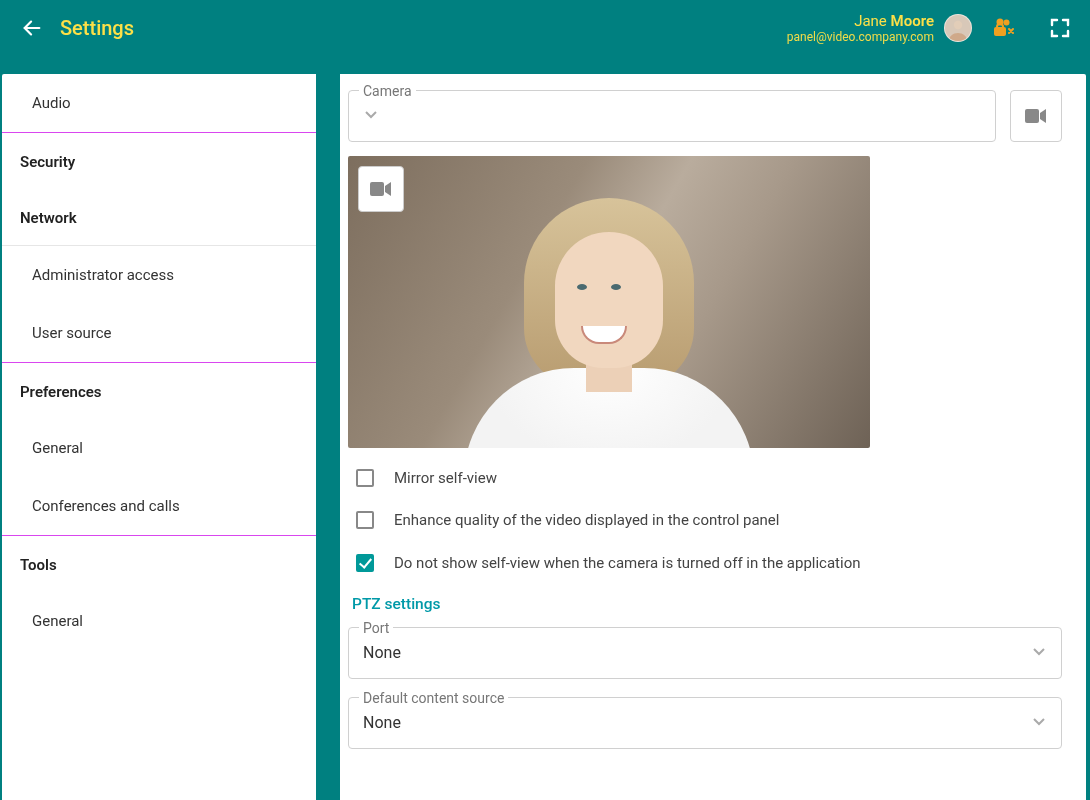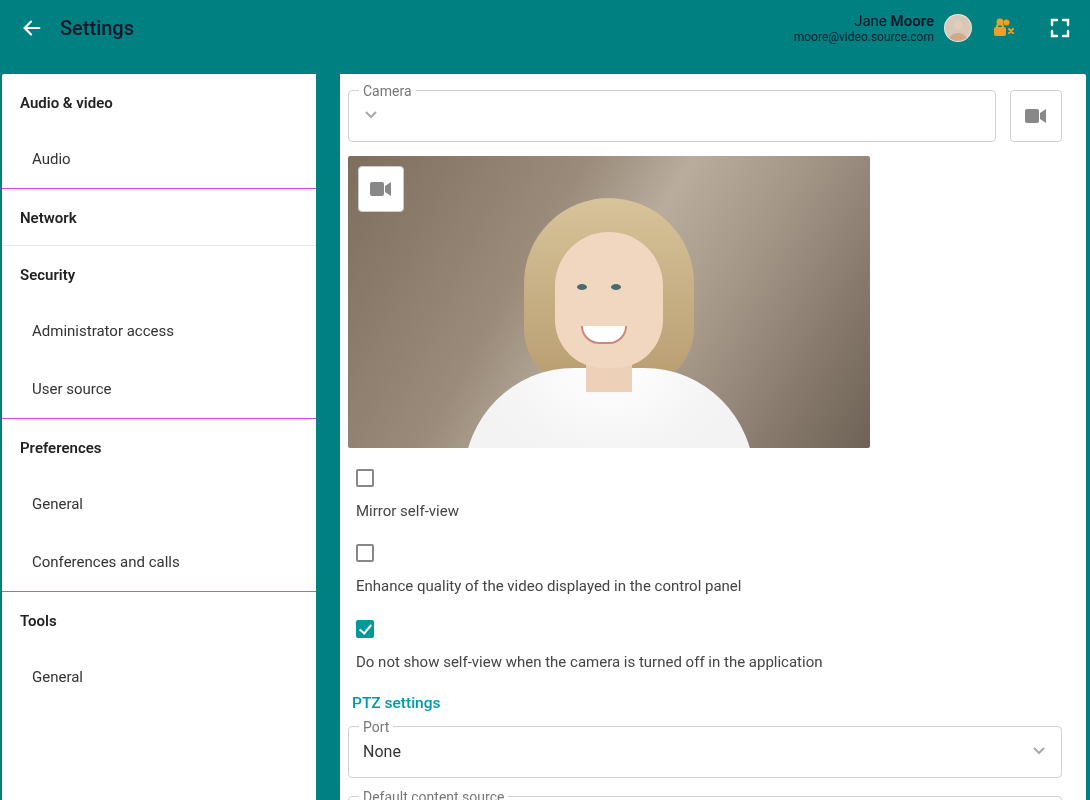--- a/index.html
+++ b/index.html
@@ -1,20 +1,20 @@
 <!DOCTYPE html>
 <html><head>
 <meta charset="utf-8">
 <style>
   * { box-sizing: border-box; margin: 0; padding: 0; }
   html, body { width: 1090px; height: 800px; overflow: hidden; font-family: "Segoe UI", Roboto, Arial, sans-serif; background: #008080; }
   .app { width: 1090px; height: 800px; background: #008080; display: flex; flex-direction: column; }
 
   
-  .header { height: 56px; display: flex; align-items: center; padding: 0 16px; color: #0f172a; }
+  .header { height: 56px; display: flex; align-items: center; padding: 0 16px; color: #fde047; }
   .back-btn { width: 32px; height: 32px; display:flex; align-items:center; justify-content:center; cursor:pointer; }
   .header-title { font-size: 20px; font-weight: 500; margin-left: 12px; }
   .header-spacer { flex: 1; }
   .user-block { display: flex; align-items: center; gap: 10px; }
   .user-text { text-align: right; line-height: 1.2; }
   .user-name { font-size: 15px; }
   .user-name .first { font-weight: 400; }
   .user-name .last { font-weight: 600; }
   .user-email { font-size: 12px; opacity: .95; }
   .avatar { width: 28px; height: 28px; border-radius: 50%; background: #d8c8b8; border:1px solid rgba(255,255,255,.5); overflow:hidden; display:flex; align-items:flex-end; justify-content:center; }
@@ -52,21 +52,21 @@
   .camera-row { display:flex; gap: 14px; align-items: stretch; }
   .camera-row .field { flex:1; }
   .cam-btn { width: 52px; border:1px solid #d0d0d0; border-radius:4px; display:flex; align-items:center; justify-content:center; cursor:pointer; }
 
   
   .preview { margin-top: 14px; width: 522px; height: 292px; background: linear-gradient(120deg, #7d6e5e 0%, #9a8b7a 35%, #b9ac9d 50%, #a7998a 65%, #6e6256 100%); border-radius: 2px; position: relative; overflow:hidden; display:flex; align-items:flex-end; justify-content:center;}
   .preview-overlay-btn { position:absolute; top:10px; left:10px; width:46px; height:46px; background:#fff; border:1px solid #ccc; border-radius:4px; display:flex; align-items:center; justify-content:center; cursor:pointer;}
 
   
   .checks { margin-top: 20px; padding-left: 8px; }
-  .check-row { display:flex; align-items:flex-start; gap: 14px; margin-bottom: 22px; flex-direction: column; }
+  .check-row { display:flex; align-items:flex-start; gap: 20px; margin-bottom: 22px; }
   .check-box { width:18px; height:18px; border:2px solid #888; border-radius:2px; flex-shrink:0; margin-top:1px; cursor:pointer; position:relative;}
   .check-box.checked { background:#009999; border-color:#009999; }
   .check-box.checked::after { content:""; position:absolute; left:4px; top:0px; width:5px; height:10px; border:solid #fff; border-width:0 2px 2px 0; transform:rotate(40deg);}
   .check-label { font-size: 15px; color:#444; line-height:1.35; max-width: 520px;}
 
   
   .sub-title { color:#0099a8; font-size:15.5px; font-weight:500; margin: 6px 0 14px 4px;}
 
   
   .select-stack { display:flex; flex-direction:column; gap: 18px; }
@@ -91,21 +91,21 @@
       <svg width="22" height="22" viewBox="0 0 24 24" fill="none" stroke="#fff" stroke-width="2.4" stroke-linecap="round" stroke-linejoin="round">
           <line x1="20" y1="12" x2="4" y2="12"></line>
           <polyline points="11 5 4 12 11 19"></polyline>
         </svg>
     </div>
     <div class="header-title">Settings</div>
     <div class="header-spacer"></div>
     <div class="user-block">
       <div class="user-text">
         <div class="user-name"><span class="first">Jane</span> <span class="last">Moore</span></div>
-        <div class="user-email">moore@video.source.com</div>
+        <div class="user-email">panel@video.company.com</div>
       </div>
       <div class="avatar">
         <svg width="24" height="24" viewBox="0 0 24 24">
             <circle cx="12" cy="8" r="4.2" fill="#e2cdb8"></circle>
             <path d="M3 24c0-5 4-8 9-8s9 3 9 8" fill="#cfa98a"></path>
           </svg>
       </div>
     </div>
     <div class="header-icon">
       <svg width="24" height="22" viewBox="0 0 24 22">
@@ -120,26 +120,25 @@
       <svg width="20" height="20" viewBox="0 0 20 20" fill="none" stroke="#fff" stroke-width="2.4" stroke-linecap="round">
           <path d="M2 7V2h5M18 7V2h-5M2 13v5h5M18 13v5h-5"></path>
         </svg>
     </div>
   </div>
 
   <div class="body">
     <div class="sidebar-wrap">
       <div class="sidebar">
 
-        <div class="section-header noborder">Audio &amp; video</div>
         <div class="nav-item nav-group-end">Audio</div>
 
+        <div class="section-header noborder">Security</div>
+
         <div class="section-header">Network</div>
-
-        <div class="section-header noborder">Security</div>
         <div class="nav-item">Administrator access</div>
         <div class="nav-item nav-group-end">User source</div>
 
         <div class="section-header noborder">Preferences</div>
         <div class="nav-item">General</div>
         <div class="nav-item nav-group-end">Conferences and calls</div>
 
         <div class="section-header noborder">Tools</div>
         <div class="nav-item">General</div>
 

